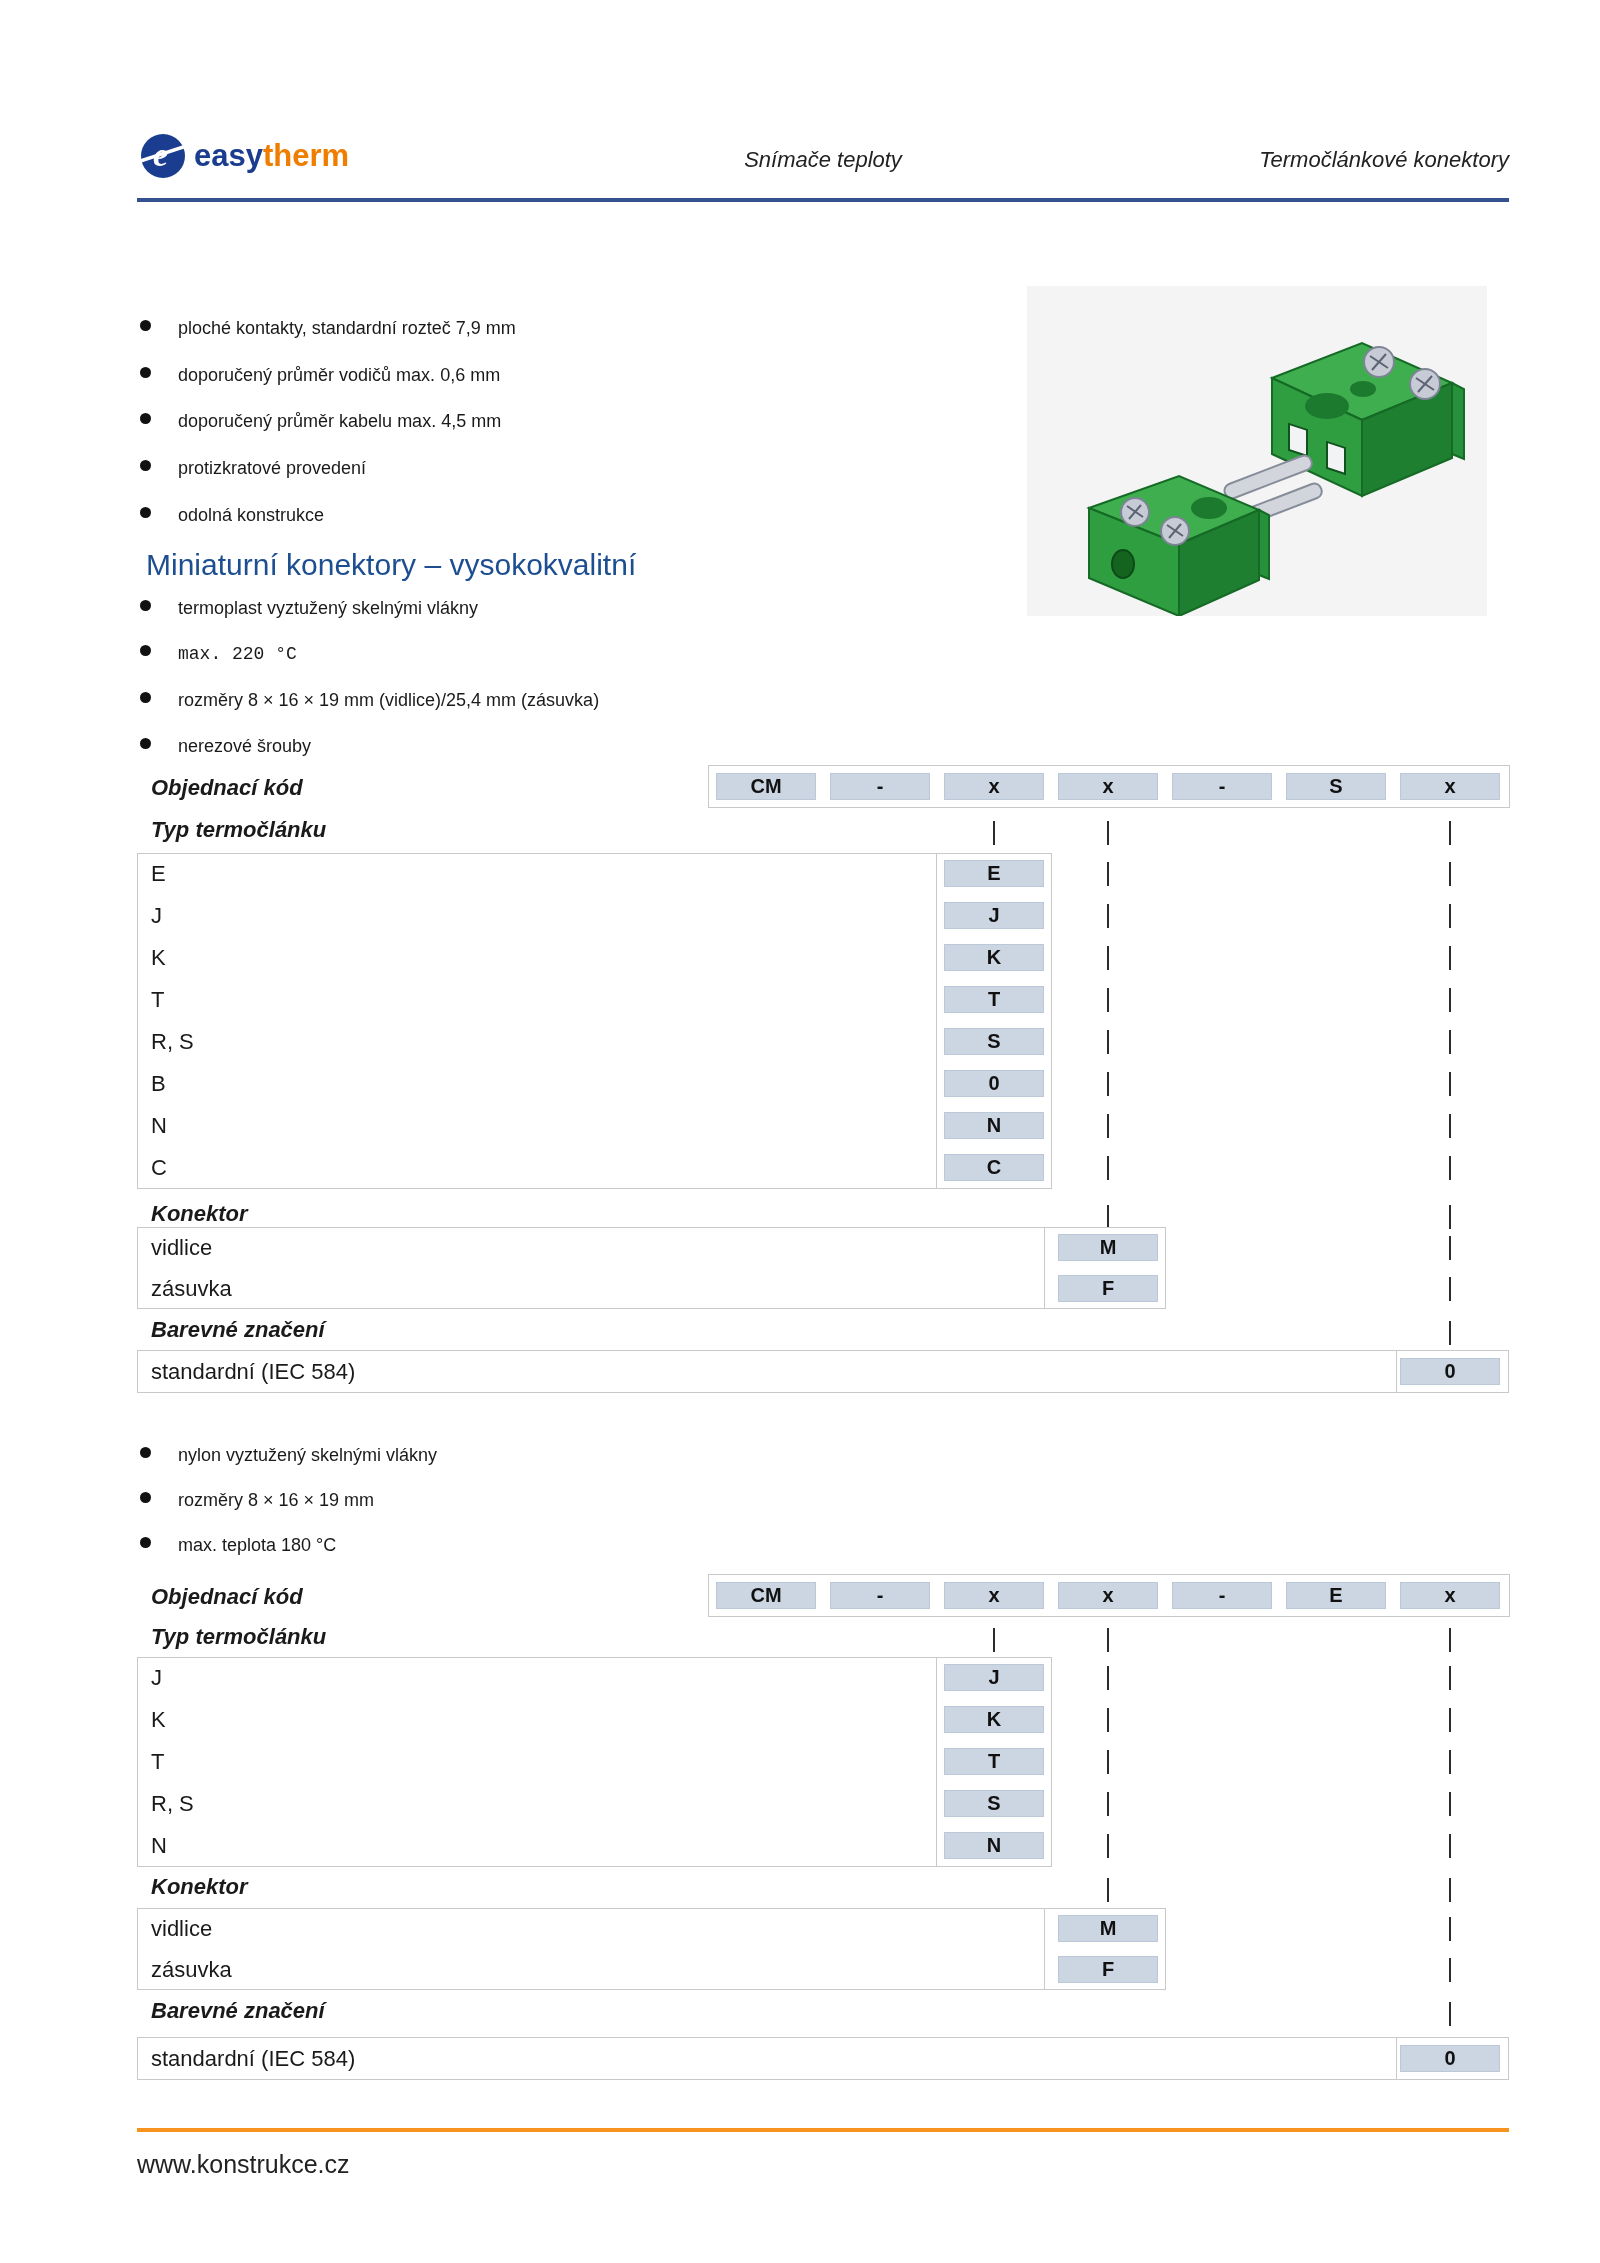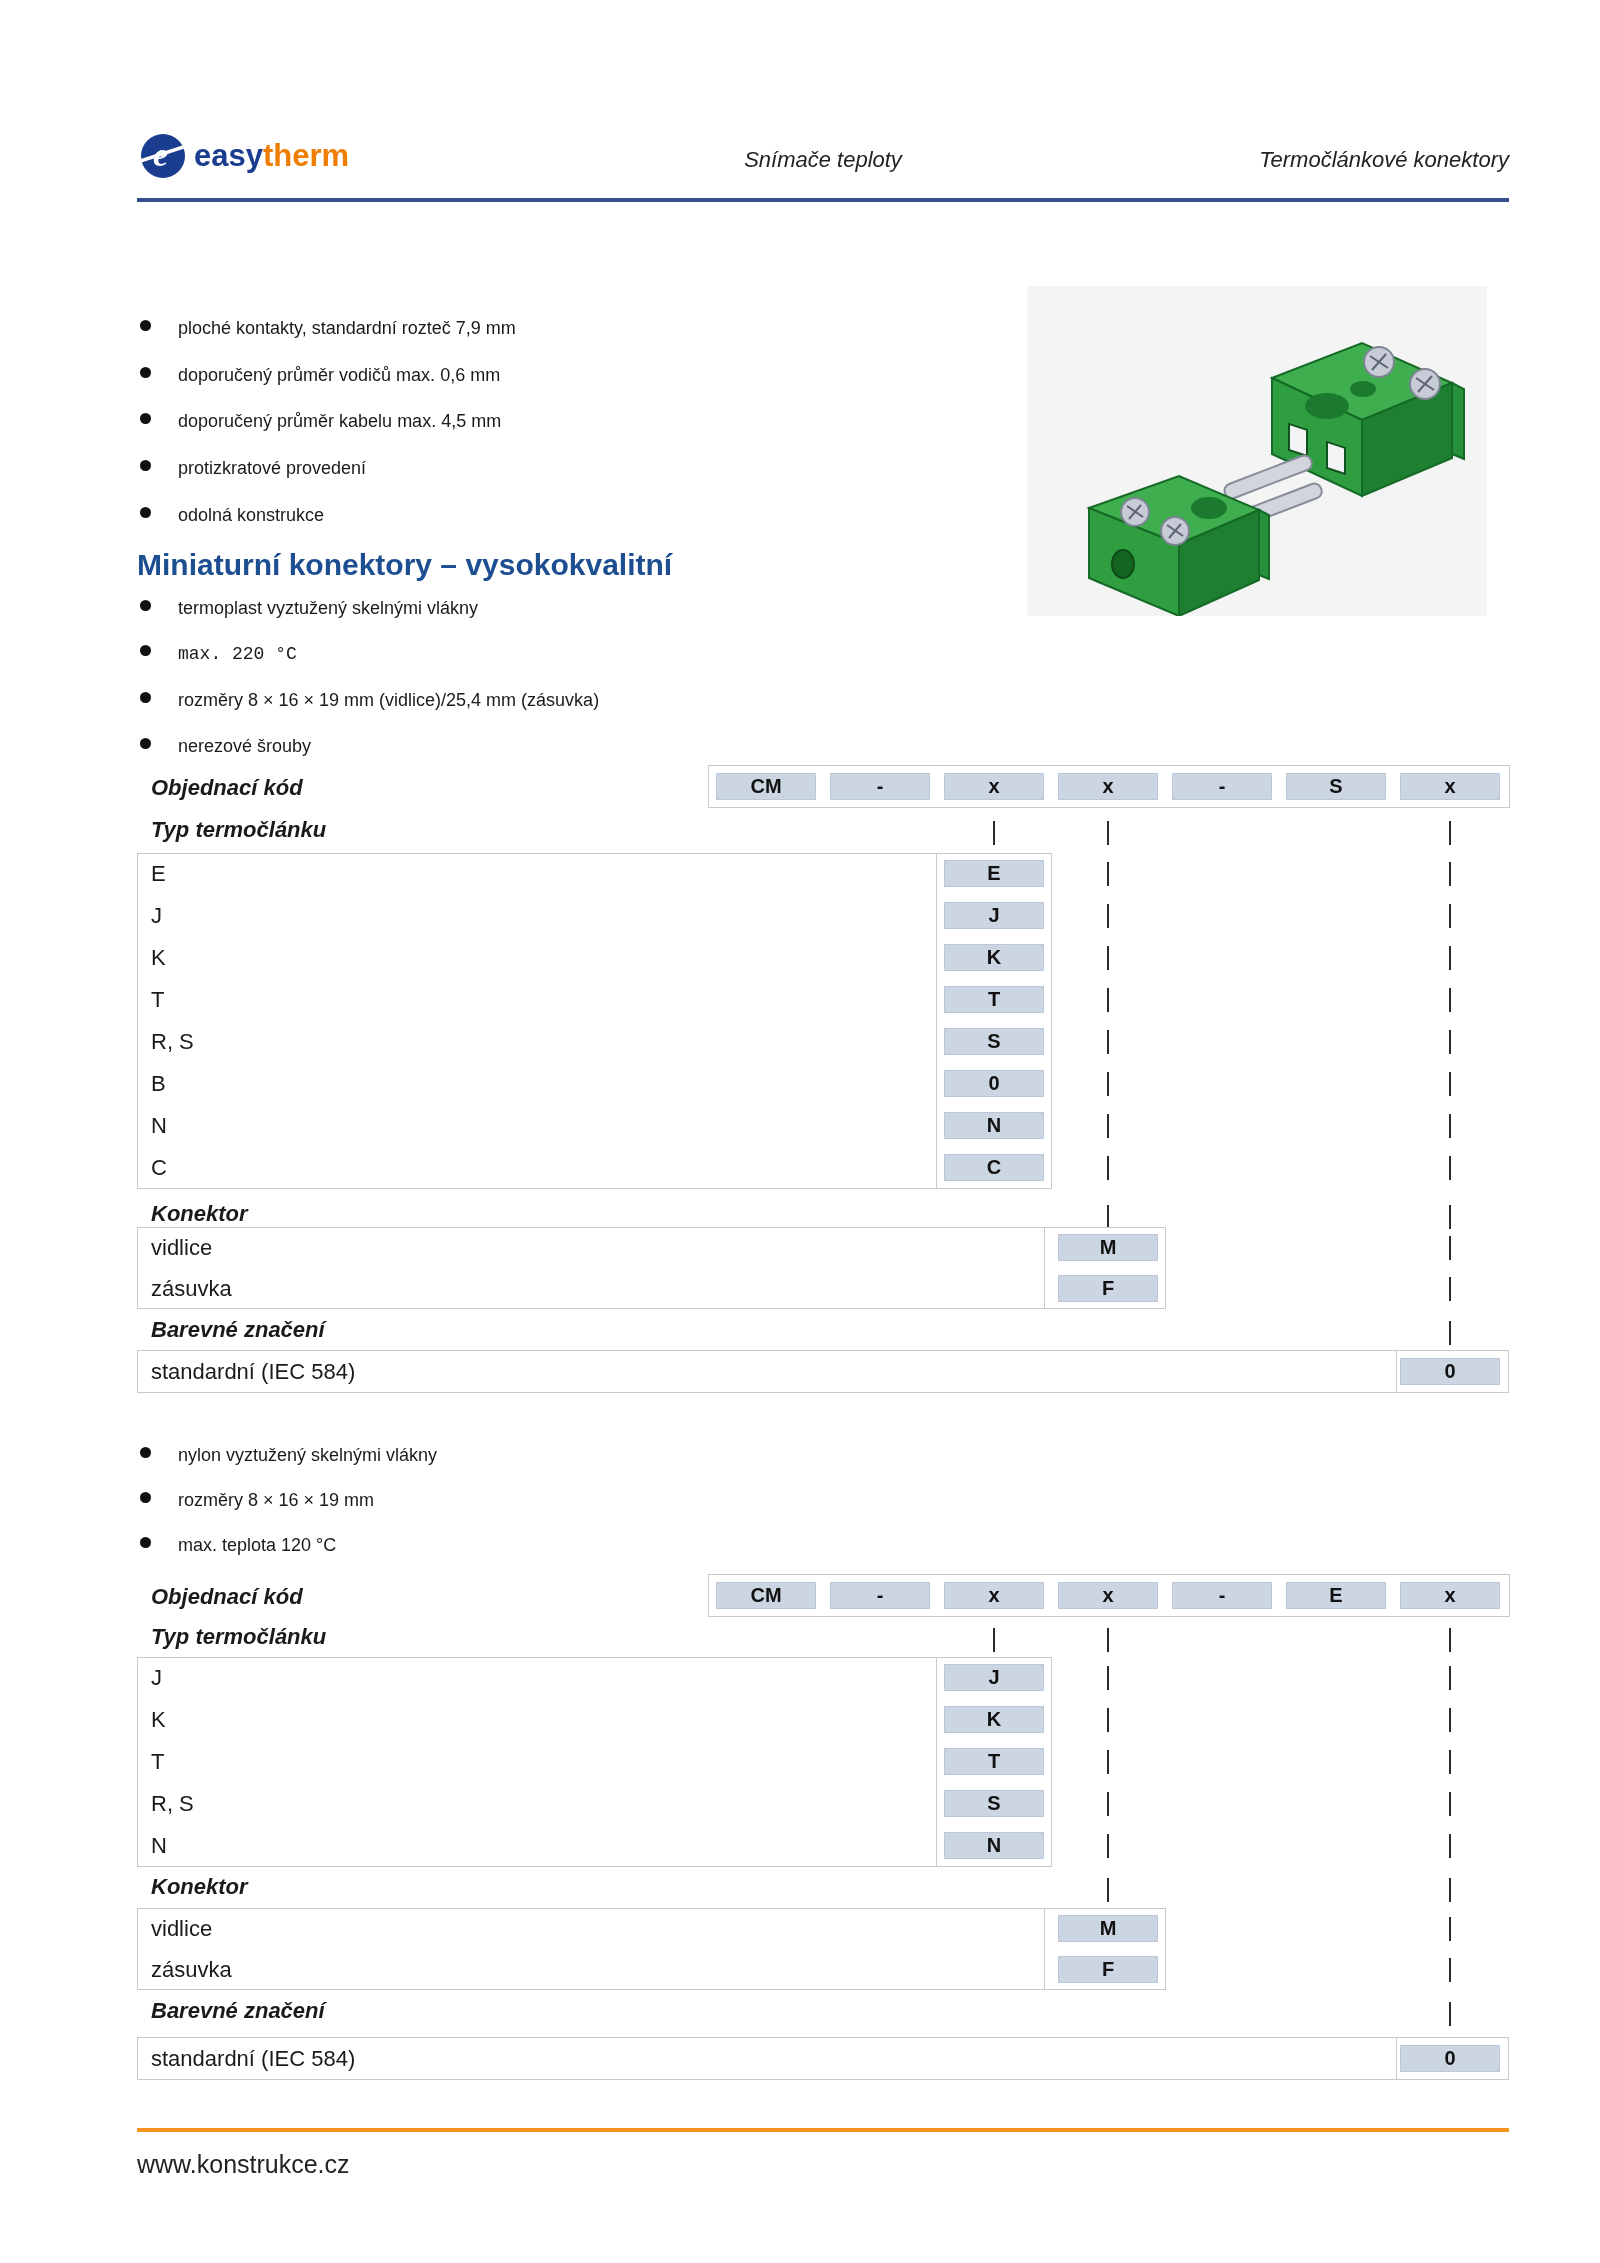--- a/index.html
+++ b/index.html
@@ -13,21 +13,21 @@
   .logo-text{font-size:31px;font-weight:bold;letter-spacing:0px;margin-left:8px;}
   .logo-easy{color:#1b3d8f;}
   .logo-therm{color:#ee7d00;}
   .hdr-txt{top:147px;font-size:22px;font-style:italic;color:#222;}
   #hdr-center{left:137px;width:1372px;text-align:center;}
   #hdr-right{left:137px;width:1372px;text-align:right;}
   #hdr-rule{left:137px;top:198px;width:1372px;height:4px;background:#35508e;}
 
   
   .h1{left:137px;top:243px;font-size:37px;font-weight:bold;color:#1d4e91;}
-  .h2{left:137px;font-size:30px;font-weight:bold;color:#1d4e91;}
+  .h2{left:146px;font-size:30px;font-weight:normal;color:#1d4e91;}
 
   
   .bullet{position:absolute;left:140px;font-size:18px;color:#1a1a1a;}
   .bullet .dot{display:inline-block;width:11px;height:11px;border-radius:50%;
                background:#111;margin-right:27px;vertical-align:3px;}
 
   
   .tbl{left:137px;width:1372px;}
   .codebox{position:absolute;background:#fff;border:1px solid #c9c9c9;}
   .chip{position:absolute;width:100px;height:27px;background:#ccd6e3;border:1px solid #bac8d8;
@@ -179,21 +179,21 @@
       <div class="pipe" style="left: 1312px; top: 556px;"></div>
       <div class="cell" style="left: 0px; top: 585px; width: 1260px; height: 43px;"></div>
       <div class="cell" style="left: 1259px; top: 585px; width: 113px; height: 43px;"></div>
       <div class="row-label" style="top: 594px;">standardní (IEC 584)</div>
       <div class="chip" style="left: 1263px; top: 593px;">0</div>
     </div>
 
   <div id="bullets-economy">
       <div class="bullet" style="top: 1445px;"><span class="dot"></span><span>nylon vyztužený skelnými vlákny</span></div>
       <div class="bullet" style="top: 1490px; text-align: center;"><span class="dot"></span><span>rozměry 8 × 16 × 19 mm</span></div>
-      <div class="bullet" style="top: 1535px;"><span class="dot"></span><span>max. teplota 120 °C</span></div>
+      <div class="bullet" style="top: 1535px;"><span class="dot"></span><span>max. teplota 180 °C</span></div>
     </div>
 
   <div class="abs tbl" id="table-economy" style="top:1574px;height:510px;">
       <div class="sec-label" style="left: 14px; top: 10px;">Objednací kód</div>
       <div class="codebox" style="left: 571px; top: 0px; width: 800px; height: 41px;"></div>
       <div class="chip" style="left: 579px; top: 8px;">CM</div>
       <div class="chip" style="left: 693px; top: 8px;">-</div>
       <div class="chip" style="left: 807px; top: 8px;">x</div>
       <div class="chip" style="left: 921px; top: 8px;">x</div>
       <div class="chip" style="left: 1035px; top: 8px;">-</div>

